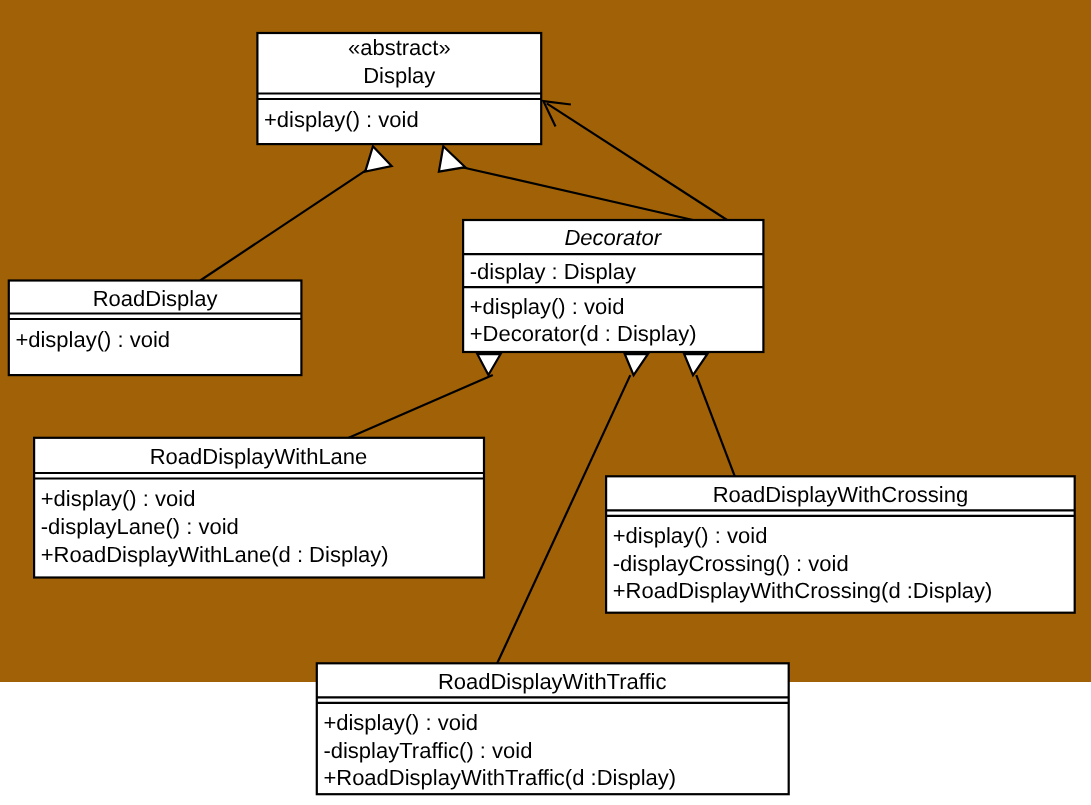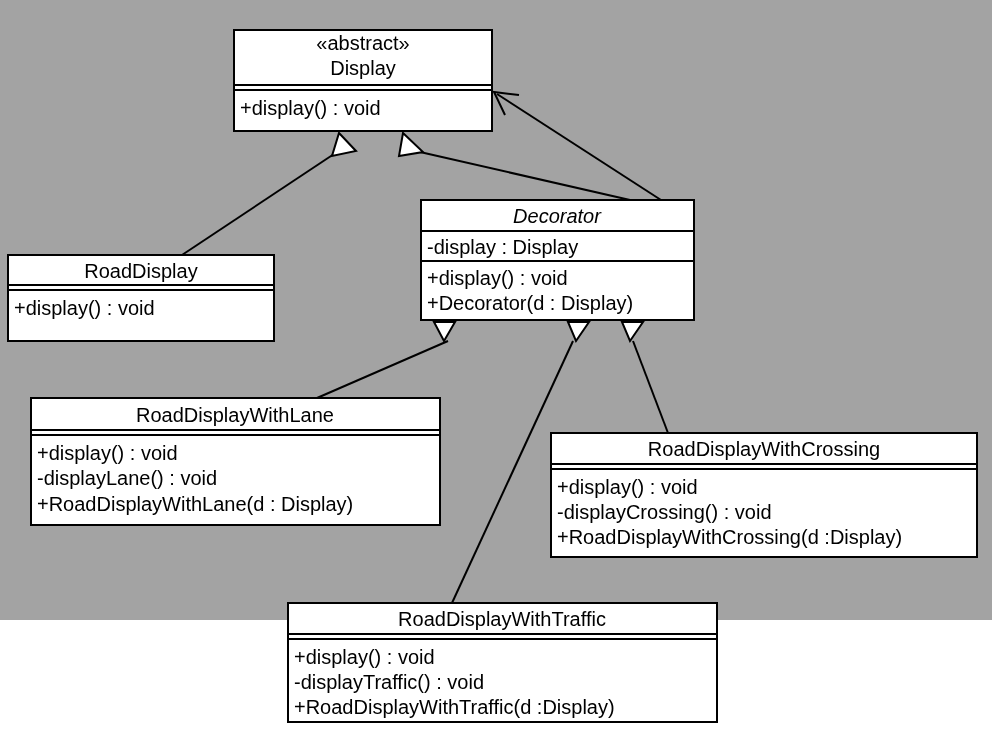--- a/index.html
+++ b/index.html
@@ -10,21 +10,21 @@
   body {
     width: 992px;
     height: 732px;
     font-family: "Liberation Sans", sans-serif;
     overflow: hidden;
   }
   #diagram-root {
     position: relative;
     width: 992px;
     height: 620px;
-    background: #a3a3a3;
+    background: #a16207;
   }
   svg.uml-canvas {
     position: absolute;
     top: 0;
     left: 0;
     width: 992px;
     height: 732px;
     display: block;
   }
   .cls-box {

